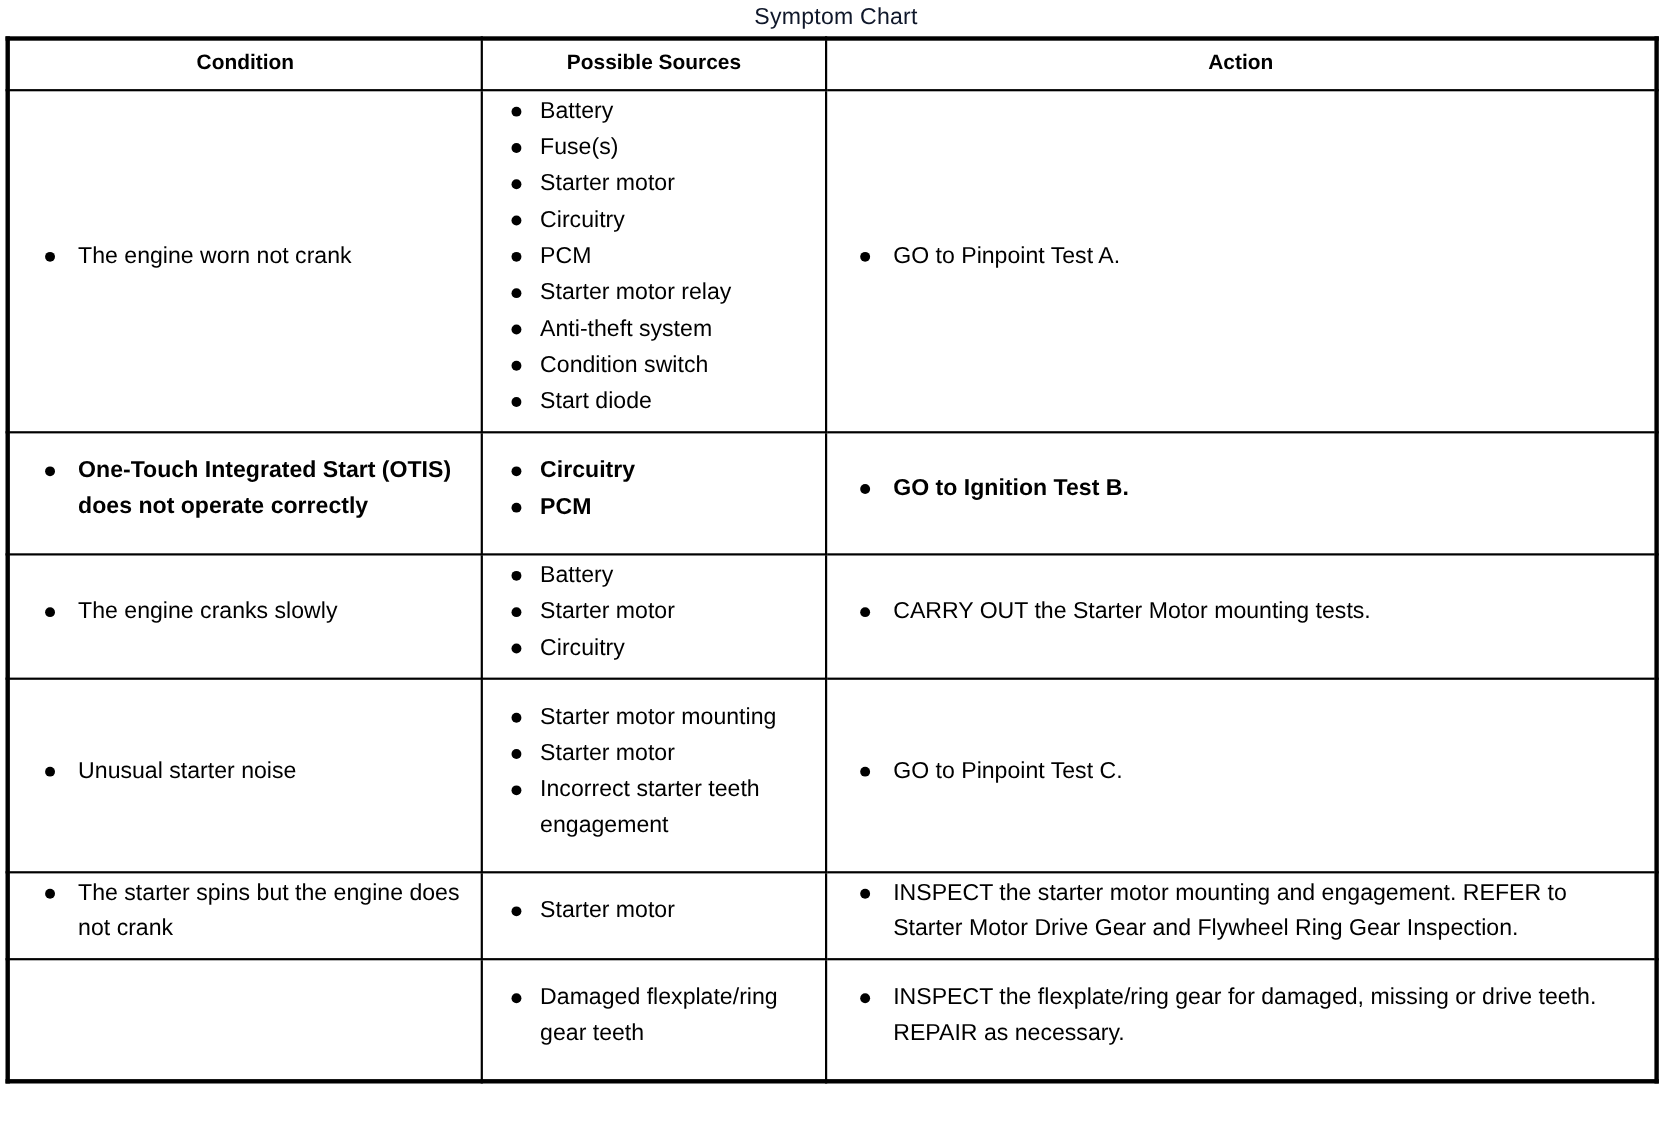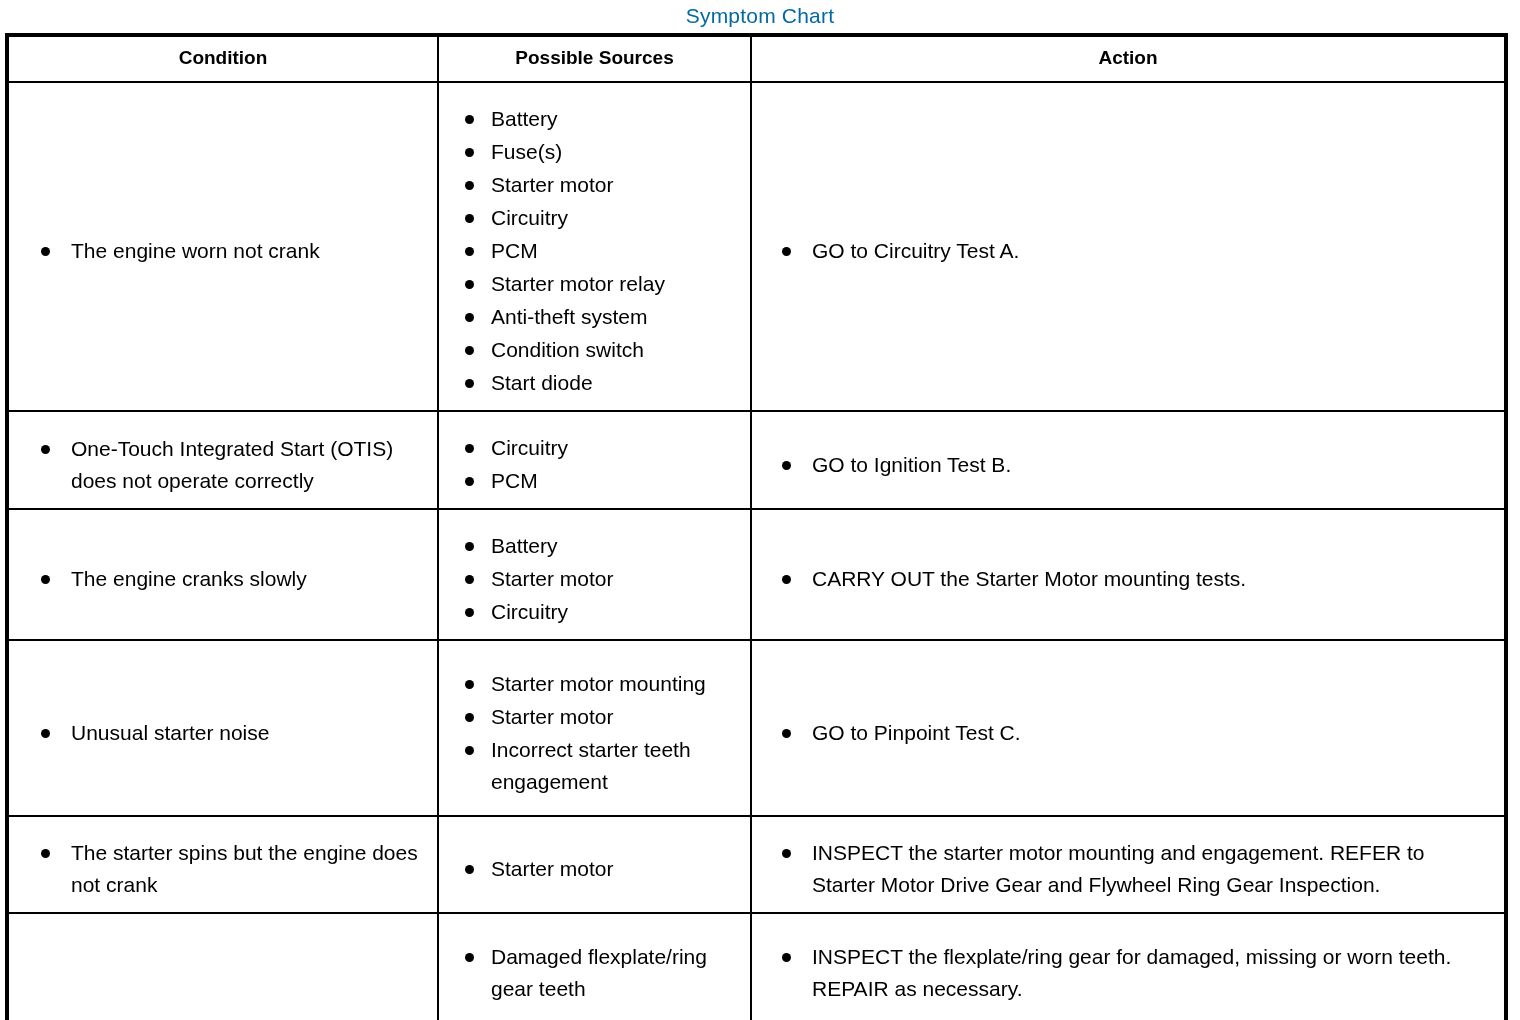--- a/index.html
+++ b/index.html
@@ -19,21 +19,21 @@
     width: 1520px;
     height: 1020px;
     box-sizing: border-box;
   }
   .chart-title {
     text-align: center;
     font-size: 21px;
     line-height: 25px;
     padding-top: 3px;
     padding-bottom: 5px;
-    color: #0369a1;
+    color: #0f172a;
     letter-spacing: 0.2px;
   }
   table.symptom-table {
     border-collapse: collapse;
     width: 1503px;
     margin-left: 5px;
     table-layout: fixed;
     border: 4px solid #000;
   }
   table.symptom-table col.c-condition { width: 431px; }
@@ -49,21 +49,21 @@
   }
   table.symptom-table thead th {
     text-align: center;
     font-size: 19px;
     font-weight: bold;
     height: 47px;
     line-height: 24px;
     padding: 5px 0 7px 0;
   }
   .cell-inner {
-    padding: 20px 14px 10px 28px;
+    padding: 2px 14px 10px 28px;
   }
   ul.bullets {
     list-style: none;
     margin: 0;
     padding: 0;
   }
   ul.bullets li {
     position: relative;
     padding-left: 36px;
     font-size: 21px;
@@ -83,21 +83,21 @@
   ul.bullets li .li-text {
     display: block;
   }
   
   td.sources-cell .cell-inner { padding-left: 20px; }
   td.sources-cell ul.bullets li { padding-left: 32px; }
   td.condition-cell .cell-inner { padding-left: 26px; }
   td.action-cell .cell-inner { padding-left: 24px; }
 
   .row-tall-1 { height: 305px; }
-  .row-tall-2 { height: 98px; }
+  .row-tall-2 { height: 111px; font-weight: bold; }
   .row-tall-3 { height: 113px; }
   .row-tall-4 { height: 176px; }
   .row-tall-5 { height: 72px; }
   .row-tall-6 { height: 111px; margin-top: 46px; }
   td.empty-cell { }
 </style>
 </head>
 <body>
 
 <div id="page">
@@ -169,21 +169,21 @@
                   <span class="li-text">Start diode</span>
                 </li>
               </ul>
             </div>
           </td>
           <td class="action-cell">
             <div class="cell-inner">
               <ul class="bullets">
                 <li>
                   <span class="bullet-dot"></span>
-                  <span class="li-text">GO to Circuitry Test A.</span>
+                  <span class="li-text">GO to Pinpoint Test A.</span>
                 </li>
               </ul>
             </div>
           </td>
         </tr>
         <tr class="row-tall-2">
           <td class="condition-cell">
             <div class="cell-inner">
               <ul class="bullets">
                 <li>
@@ -342,21 +342,21 @@
                   <span class="li-text">Damaged flexplate/ring gear teeth</span>
                 </li>
               </ul>
             </div>
           </td>
           <td class="action-cell">
             <div class="cell-inner">
               <ul class="bullets">
                 <li>
                   <span class="bullet-dot"></span>
-                  <span class="li-text">INSPECT the flexplate/ring gear for damaged, missing or worn teeth. REPAIR as necessary.</span>
+                  <span class="li-text">INSPECT the flexplate/ring gear for damaged, missing or drive teeth. REPAIR as necessary.</span>
                 </li>
               </ul>
             </div>
           </td>
         </tr>
       </tbody>
   </table>
 
 </div>
 

